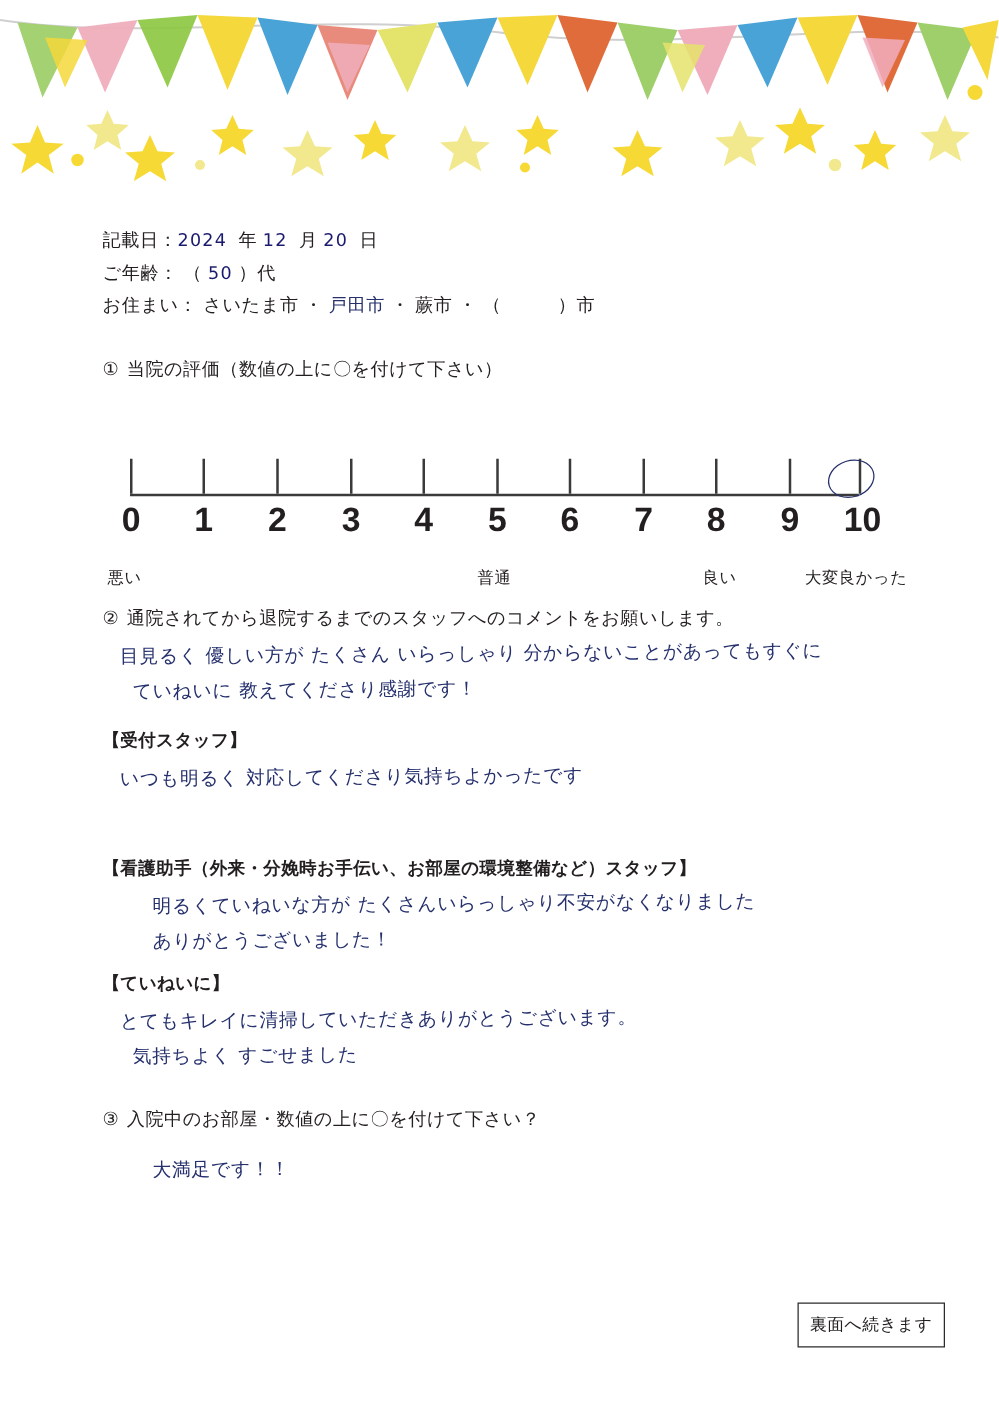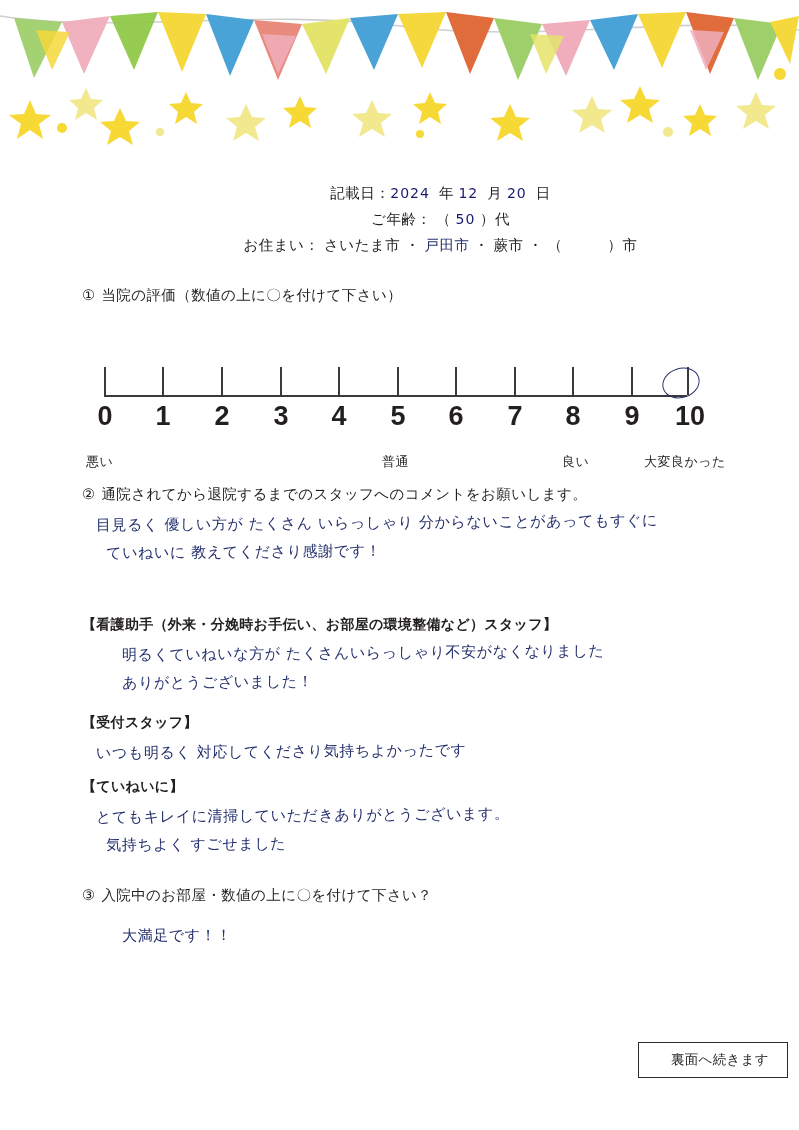--- a/index.html
+++ b/index.html
@@ -32,21 +32,20 @@
     top: 180px;
     left: 0;
     width: 799px;
   }
 
   .meta {
     margin-left: 82px;
     font-size: 14.5px;
     line-height: 26px;
     letter-spacing: 0.5px;
-    text-align: center;
   }
   .meta .row { white-space: nowrap; }
   .hand {
     font-family: "DejaVu Sans", sans-serif;
     color: #1a1a6e;
     font-size: 14px;
     letter-spacing: 1px;
   }
   .hand-blue {
     color: #26306b;
@@ -130,23 +129,23 @@
   
   .footer-box {
     position: absolute;
     left: 638px;
     top: 1042px;
     width: 116px;
     height: 34px;
     border: 1.4px solid #2b2b2b;
     display: flex;
     align-items: center;
+    justify-content: center;
     font-size: 13.5px;
     letter-spacing: 0.3px;
-    padding-left: 32px;
   }
 </style>
 </head>
 <body>
 
 <div class="banner">
   <svg width="799" height="150" viewBox="0 0 799 150" xmlns="http://www.w3.org/2000/svg">
 
     <path d="M0,16 C120,34 260,8 400,26 C540,44 680,14 799,30" stroke="#cfcfcf" stroke-width="1.6" fill="none"></path>
 
@@ -258,35 +257,35 @@
   </div>
 
   <div class="block">
     <div class="answer">
       <span>目見るく 優しい方が たくさん いらっしゃり 分からないことがあってもすぐに</span>
       <span class="l2">ていねいに 教えてくださり感謝です！</span>
     </div>
   </div>
 
   <div class="block">
+    <div class="sub" style="margin-top:20px">【受付スタッフ】</div>
+    <div class="answer">
+      <span>いつも明るく 対応してくださり気持ちよかったです</span>
+    </div>
+  </div>
+
+  <div class="block">
     <div class="sub" style="margin-top:52px">【看護助手（外来・分娩時お手伝い、お部屋の環境整備など）スタッフ】</div>
     <div class="answer">
       <span class="l-in">明るくていねいな方が たくさんいらっしゃり不安がなくなりました</span>
       <span class="l-in">ありがとうございました！</span>
     </div>
   </div>
 
   <div class="block">
-    <div class="sub" style="margin-top:20px">【受付スタッフ】</div>
-    <div class="answer">
-      <span>いつも明るく 対応してくださり気持ちよかったです</span>
-    </div>
-  </div>
-
-  <div class="block">
     <div class="sub" style="margin-top:14px">【ていねいに】</div>
     <div class="answer">
       <span>とてもキレイに清掃していただきありがとうございます。</span>
       <span class="l2">気持ちよく すごせました</span>
     </div>
   </div>
 
   <div class="q" style="margin-top:30px">
     <span class="q-num">③</span><span>入院中のお部屋・数値の上に〇を付けて下さい？</span>
   </div>

